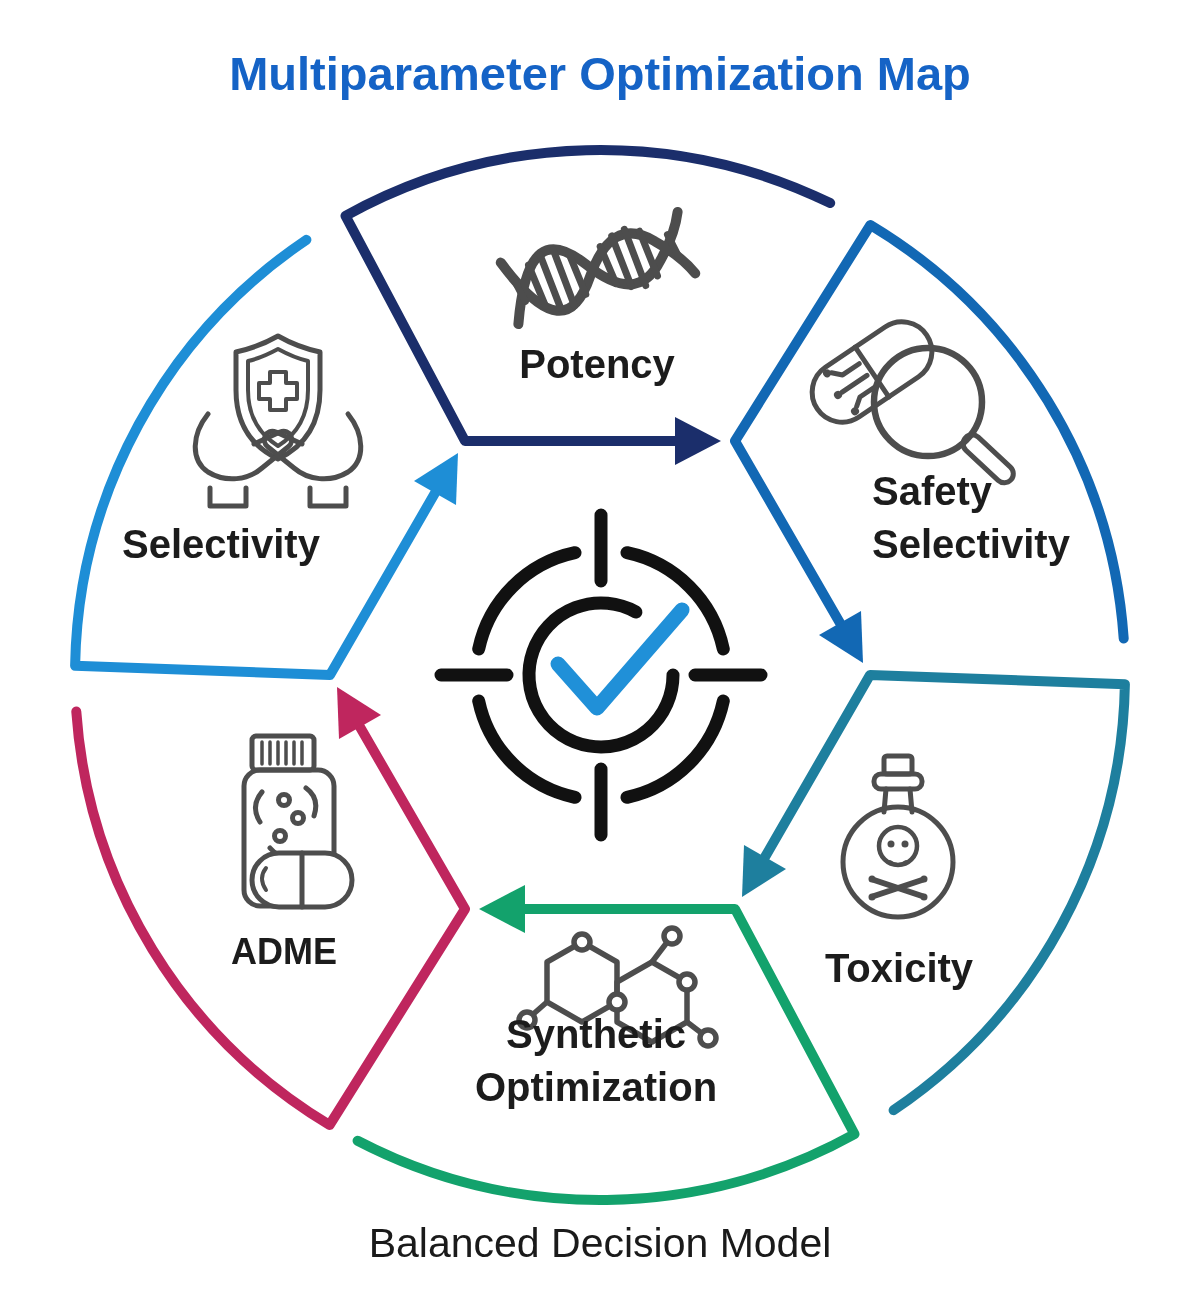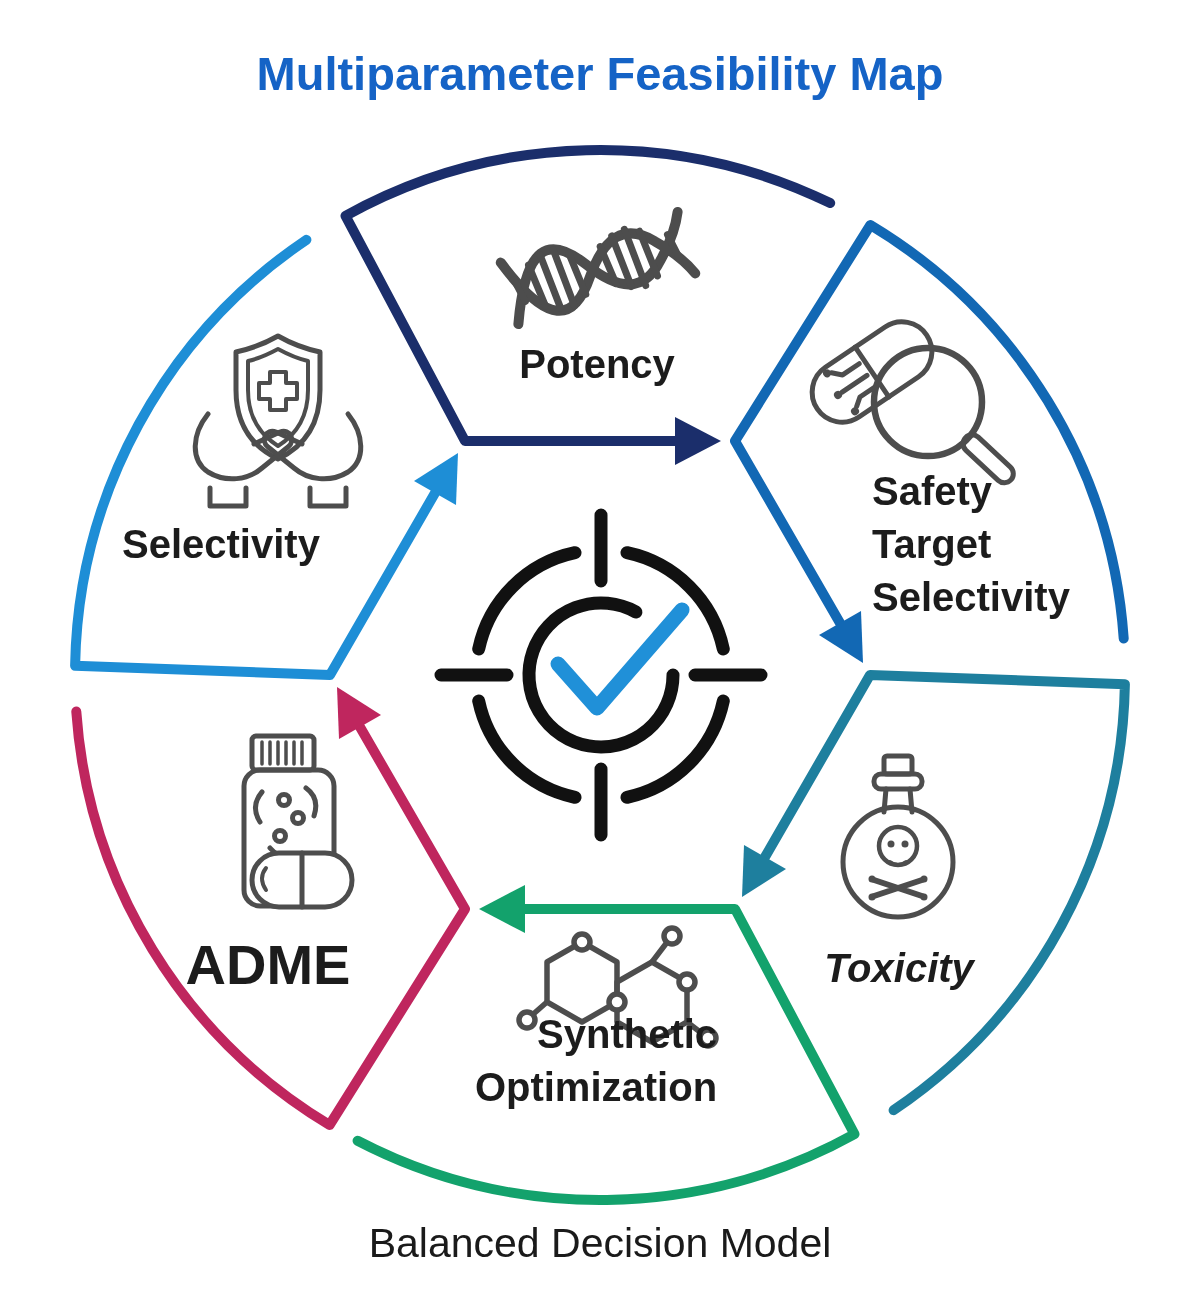--- a/index.html
+++ b/index.html
@@ -5,21 +5,21 @@
   html,body { margin:0; padding:0; background:#ffffff; }
   .canvas { position:relative; width:1200px; height:1302px; background:#ffffff;
             font-family:"Liberation Sans", sans-serif; overflow:hidden; }
   svg.diagram { position:absolute; left:0; top:0; }
   .ttl { position:absolute; width:100%; text-align:center; top:46px;
          font-size:47px; font-weight:700; color:#1563c6; letter-spacing:0px; }
   .cap { position:absolute; width:100%; text-align:center; top:1220px;
          font-size:41px; font-weight:400; color:#1a1a1a; }
   .lbl { position:absolute; font-weight:700; font-size:40px; color:#1c1c1c;
          line-height:1.32; white-space:nowrap; }
-  .ctr { transform:translateX(-50%); text-align:right; }
+  .ctr { transform:translateX(-50%); text-align:center; }
   .wedge { fill:none; stroke-width:10; stroke-linecap:round; stroke-linejoin:round; }
   .arrowhead { stroke:none; }
   .ring  { stroke:#111111; fill:none; stroke-width:13; stroke-linecap:round; }
   .check { fill:none; stroke-width:15; stroke-linecap:round; stroke-linejoin:round; }
   .icon  { stroke:#4d4d4d; fill:none; stroke-linecap:round; stroke-linejoin:round; }
   .dot   { fill:#4d4d4d; stroke:none; }
   .wfill { fill:#ffffff; }
 </style>
 </head>
 <body>
@@ -129,37 +129,36 @@
       <path class="ring" d="M 601,515 V 581 M 601,769 V 835 M 441,675 H 507 M 695,675 H 761"></path>
       <path class="ring" d="M 627,552.7 A 125 125 0 0 1 723.3,649
                M 723.3,701 A 125 125 0 0 1 627,797.3
                M 575,797.3 A 125 125 0 0 1 478.7,701
                M 478.7,649 A 125 125 0 0 1 575,552.7"></path>
       <path class="ring" d="M 673,675 A 72 72 0 1 1 635.9,612"></path>
       <path class="check" d="M 558,664 L 597,708 L 682,610" stroke="#2090d8"></path>
     </g>
   </svg>
 
-  <div class="ttl">Multiparameter Feasibility Map</div>
+  <div class="ttl">Multiparameter Optimization Map</div>
 
   <div class="lbl ctr" style="left:597px; top:338px;">Potency</div>
 
   <div class="lbl" style="left:872px; top:465px;">
     <div>Safety</div>
-    <div>Target</div>
     <div>Selectivity</div>
   </div>
 
-  <div class="lbl ctr" style="left:899px; top:942px;font-style:italic;">Toxicity</div>
+  <div class="lbl ctr" style="left:899px; top:942px;">Toxicity</div>
 
   <div class="lbl ctr" style="left:596px; top:1008px;">
     <div>Synthetic</div>
     <div>Optimization</div>
   </div>
 
-  <div class="lbl ctr" style="left:268px; top:928px; font-size:56px;">ADME</div>
+  <div class="lbl ctr" style="left:284px; top:928px; font-size:36px;">ADME</div>
 
   <div class="lbl" style="left:122px; top:518px;">
     <div>Selectivity</div>
   </div>
 
   <div class="cap">Balanced Decision Model</div>
 </div>
 
 </body></html>

